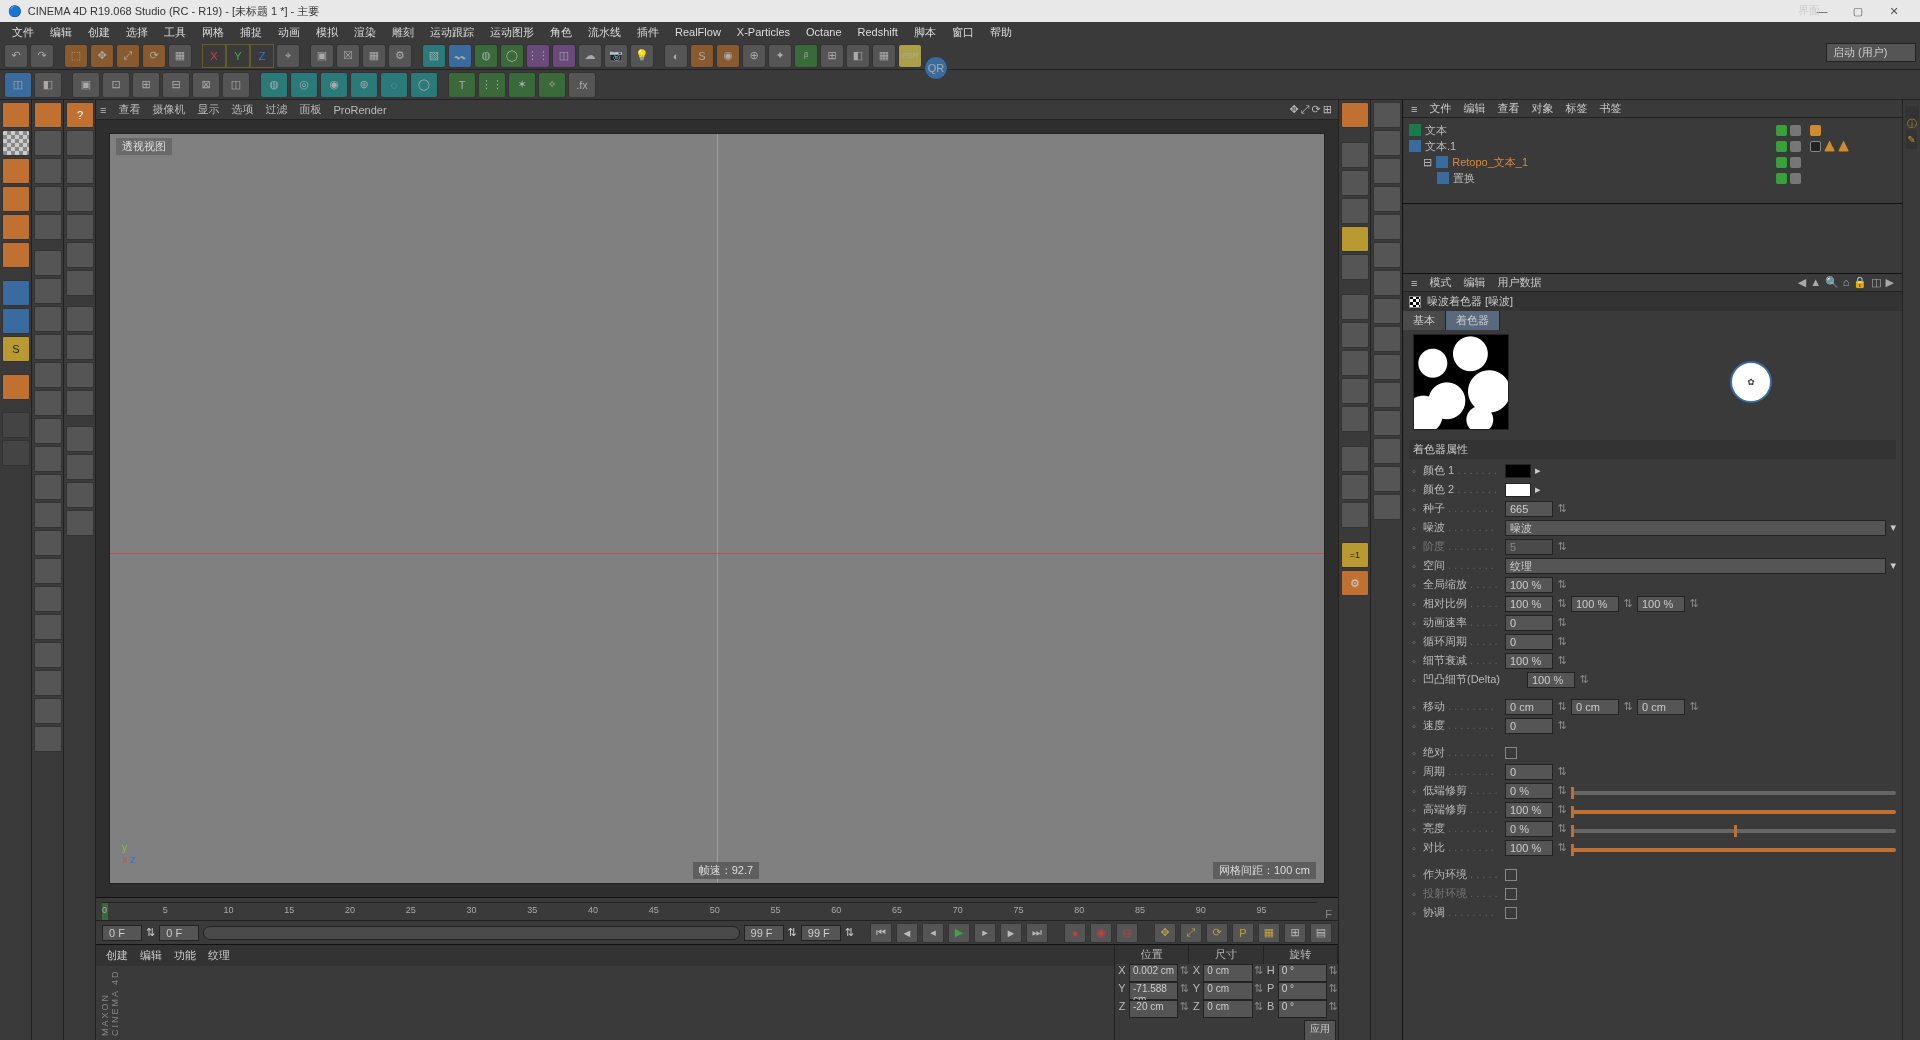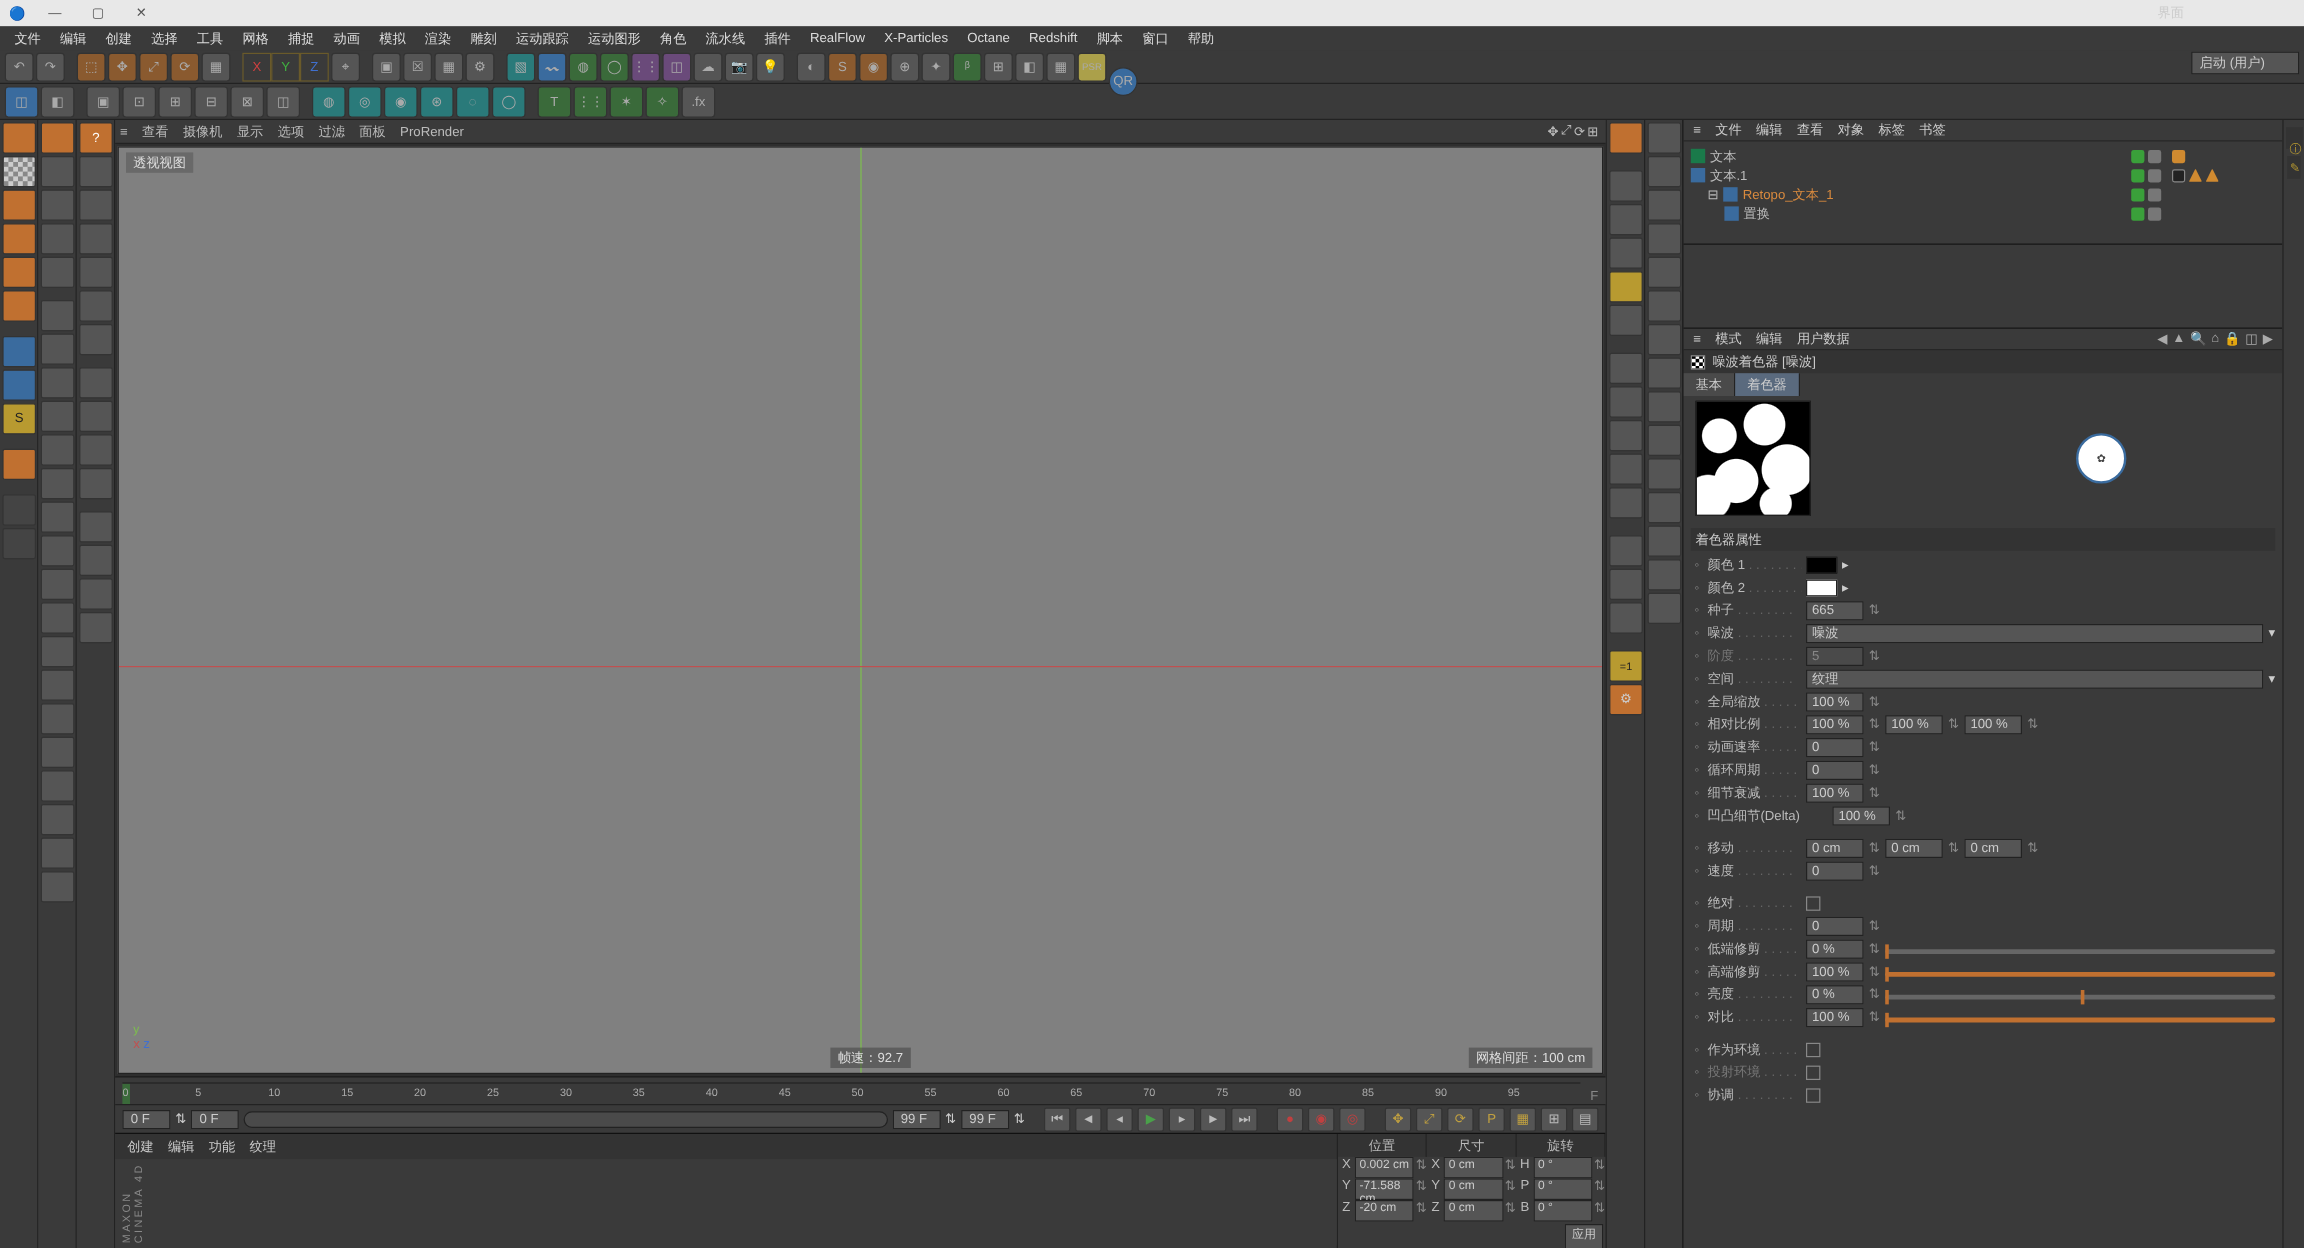--- a/index.html
+++ b/index.html
@@ -35,21 +35,21 @@
 .pal { width: 28px; height: 26px; background: #555; border: 1px solid #333; border-radius: 2px; }
 .pal.orange { background: #c07030; }
 .pal.yellow { background: #b89a30; }
 .pal.blue { background: #3a6b9e; }
 .pal.dark { background: #444; }
 
 .center { flex: 1; display: flex; flex-direction: column; background: #2e2e2e; }
 .view-tabs { height: 20px; background: #3a3a3a; display: flex; align-items: center; padding: 0 4px; gap: 12px; border-bottom: 1px solid #222; position: relative; }
 .view-tabs span { color: #bbb; }
 .view-tabs .vbtns { position: absolute; right: 6px; display: flex; gap: 2px; }
-.viewport { flex: 1; background: #808080; position: relative; margin: 2px; border: 1px solid #222; overflow: hidden; }
+.viewport { flex: 1; background: #808080; position: relative; margin: 13px; border: 1px solid #222; overflow: hidden; }
 .viewport .label { position: absolute; top: 4px; left: 6px; background: rgba(90,90,90,.6); color: #ddd; padding: 1px 6px; }
 .viewport .keep { position: absolute; top: 50%; left: 50%; transform: translate(-50%,-52%); font-size: 220px; font-weight: 900; letter-spacing: 6px; color: #444; text-shadow: 0 0 2px #333; font-family: Arial Black, Arial; -webkit-text-stroke: 1px #222; background: repeating-linear-gradient(0deg,#555 0 6px,#3b3b3b 6px 12px); -webkit-background-clip: text; background-clip: text; -webkit-text-fill-color: transparent; }
 .viewport .axis-vert { position:absolute; left:50%; top:0; bottom:0; width:1px; background:#7cbf4c;}
 .viewport .axis-horz { position:absolute; top:56%; left:0; right:0; height:1px; background:#c05050;}
 .viewport .gizmo { position:absolute; left:12px; bottom:18px; font-size:10px; color:#7cbf4c;}
 .viewport .fps { position:absolute; left:48%; bottom:4px; background:rgba(60,60,60,.5); padding:1px 6px; color:#ddd; }
 .viewport .gridsize { position:absolute; right:8px; bottom:4px; background:rgba(60,60,60,.5); padding:1px 6px; color:#ddd; }
 
 .snap-palette { width: 32px; background: #3a3a3a; display: flex; flex-direction: column; gap: 2px; padding: 2px; border-left: 1px solid #222;}
 .right-palette { width: 32px; background: #3a3a3a; display: flex; flex-direction: column; gap: 2px; padding: 2px; border-left: 1px solid #222;}
@@ -136,20 +136,21 @@
 .coord-foot .apply { width: 32px; background:#555; border:1px solid #222; text-align:center; padding:1px; font-size:10px;}
 
 .far-right-strip { width: 18px; background:#3a3a3a; border-left:1px solid #222; display:flex; flex-direction:column; align-items:center; gap:6px; padding-top:6px;}
 .far-right-strip .vt { writing-mode: vertical-rl; font-size:10px; color:#b89a30; padding:4px 0; background:#333; }
 </style>
 </head>
 <body>
 
 <div class="titlebar">
   <span style="margin-right:6px;">🔵</span>
+  <span class="title">CINEMA 4D R19.068 Studio (RC - R19) - [未标题 1 *] - 主要</span>
   <div class="wbtn">—</div>
   <div class="wbtn">▢</div>
   <div class="wbtn">✕</div>
 </div>
 
 <div class="menubar">
   <span class="menu">文件</span>
   <span class="menu">编辑</span>
   <span class="menu">创建</span>
   <span class="menu">选择</span>

